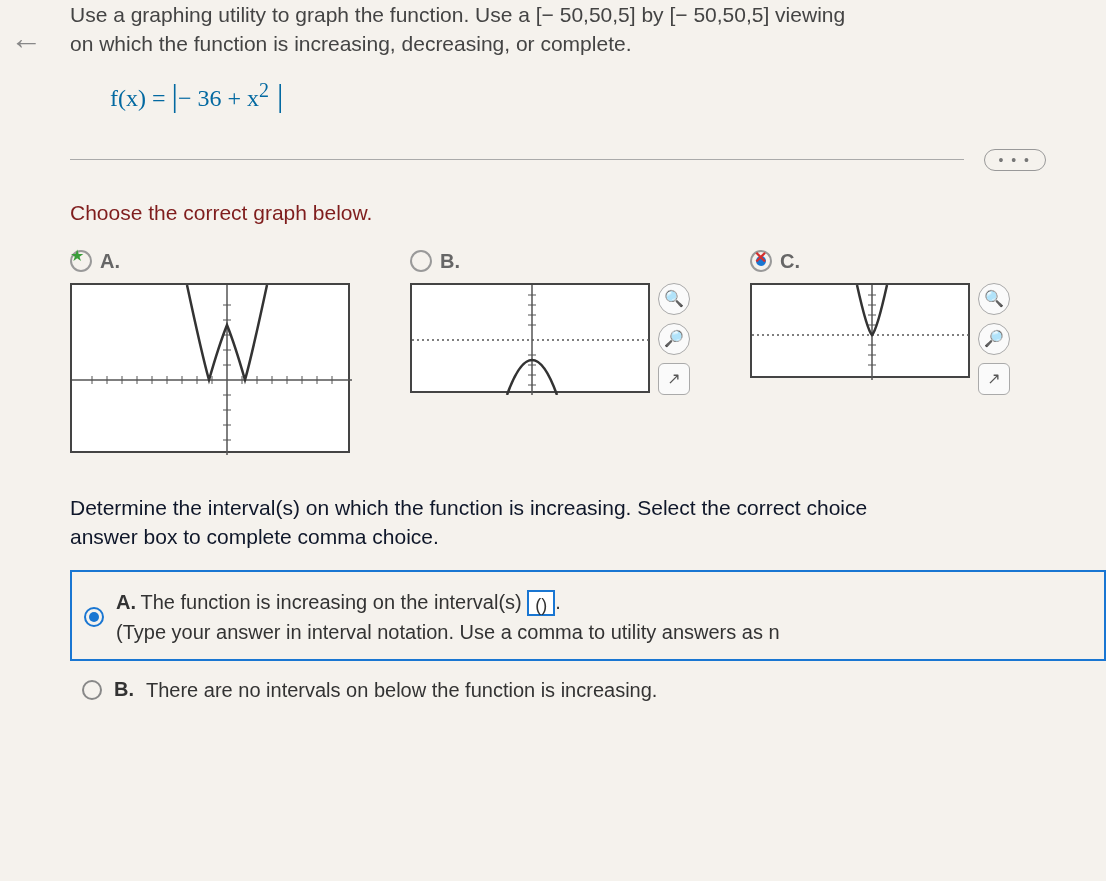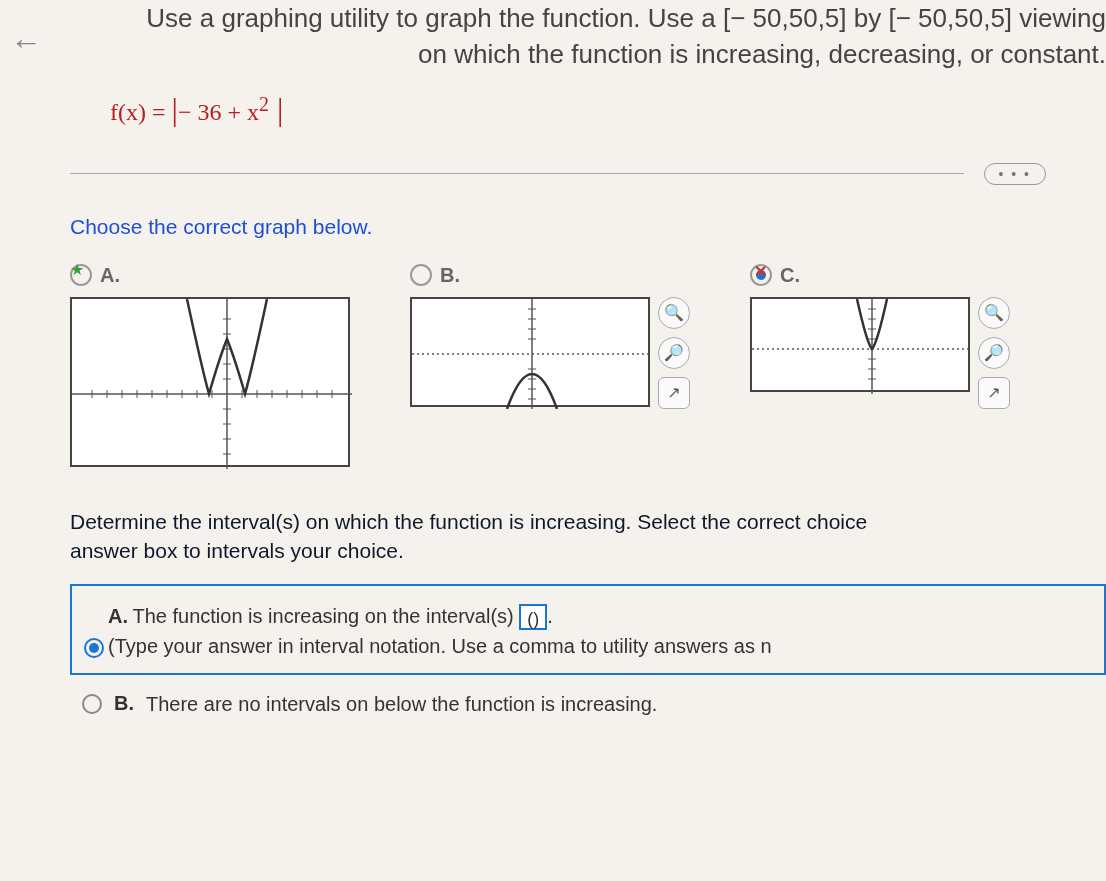--- a/index.html
+++ b/index.html
@@ -18,30 +18,29 @@
       top: 20px;
       font-size: 32px;
       color: #888;
       cursor: pointer;
     }
     .content {
       margin-left: 70px;
       padding-top: 0px;
     }
     .problem-text {
-      font-size: 26px;
+      font-size: 21px;
       color: #444;
       line-height: 1.4;
-      text-align: right;
     }
     .equation {
       margin-top: 18px;
       margin-left: 40px;
       font-size: 24px;
-      color: #b91c1c;
+      color: #0369a1;
       font-family: 'Times New Roman', serif;
     }
     .divider-row {
       display: flex;
       align-items: center;
       margin-top: 35px;
       margin-bottom: 30px;
     }
     .hr-line {
       flex: 1;
@@ -54,21 +53,21 @@
       padding: 2px 14px;
       color: #777;
       font-size: 14px;
       letter-spacing: 2px;
       background: #f5f2ed;
       margin: 0 20px;
       cursor: pointer;
     }
     .prompt {
       font-size: 21px;
-      color: #1d4ed8;
+      color: #7f1d1d;
       margin-bottom: 25px;
     }
     .options-row {
       display: flex;
       gap: 60px;
       margin-bottom: 10px;
     }
     .option-item {
       display: flex;
       flex-direction: column;
@@ -158,22 +157,22 @@
       line-height: 1.4;
     }
     .choice-box {
       border: 2px solid #1976d2;
       margin-top: 18px;
       padding: 15px 12px;
       background: #f5f2ed;
     }
     .choice-row {
       display: flex;
-      align-items: flex-end;
-      gap: 4px;
+      align-items: center;
+      gap: 12px;
     }
     .radio-filled {
       width: 20px; height: 20px;
       border: 2px solid #1976d2;
       border-radius: 50%;
       position: relative;
       flex-shrink: 0;
       margin-top: 3px;
     }
     .radio-filled::after {
@@ -226,21 +225,21 @@
 </head>
 <body>
 
 <div class="back-arrow">
   <span>←</span>
 </div>
 
 <div class="content">
   <div class="problem-text">
     <span>Use a graphing utility to graph the function. Use a [− 50,50,5] by [− 50,50,5] viewing </span><br>
-    <span>on which the function is increasing, decreasing, or constant.</span>
+    <span>on which the function is increasing, decreasing, or complete.</span>
   </div>
 
   <div class="equation">
     <span>f(x) = </span><span style="font-size:32px;">|</span><span>− 36 + x</span><sup>2</sup><span style="font-size:32px;"> |</span>
   </div>
 
   <div class="divider-row">
     <div class="hr-line"></div>
     <div class="ellipsis-btn">
       <span>• • •</span>
@@ -371,21 +370,21 @@
               <span>↗</span>
             </div>
         </div>
       </div>
     </div>
 
   </div>
 
   <div class="sub-prompt">
     <span>Determine the interval(s) on which the function is increasing. Select the correct choice </span><br>
-    <span>answer box to intervals your choice.</span>
+    <span>answer box to complete comma choice.</span>
   </div>
 
   <div class="choice-box">
     <div class="choice-row">
       <div class="radio-filled"></div>
       <div>
         <span class="choice-letter">A.</span>
         <span class="choice-text">
           <span>The function is increasing on the interval(s) </span><span class="interval-input">()</span><span>.</span>
         </span>

